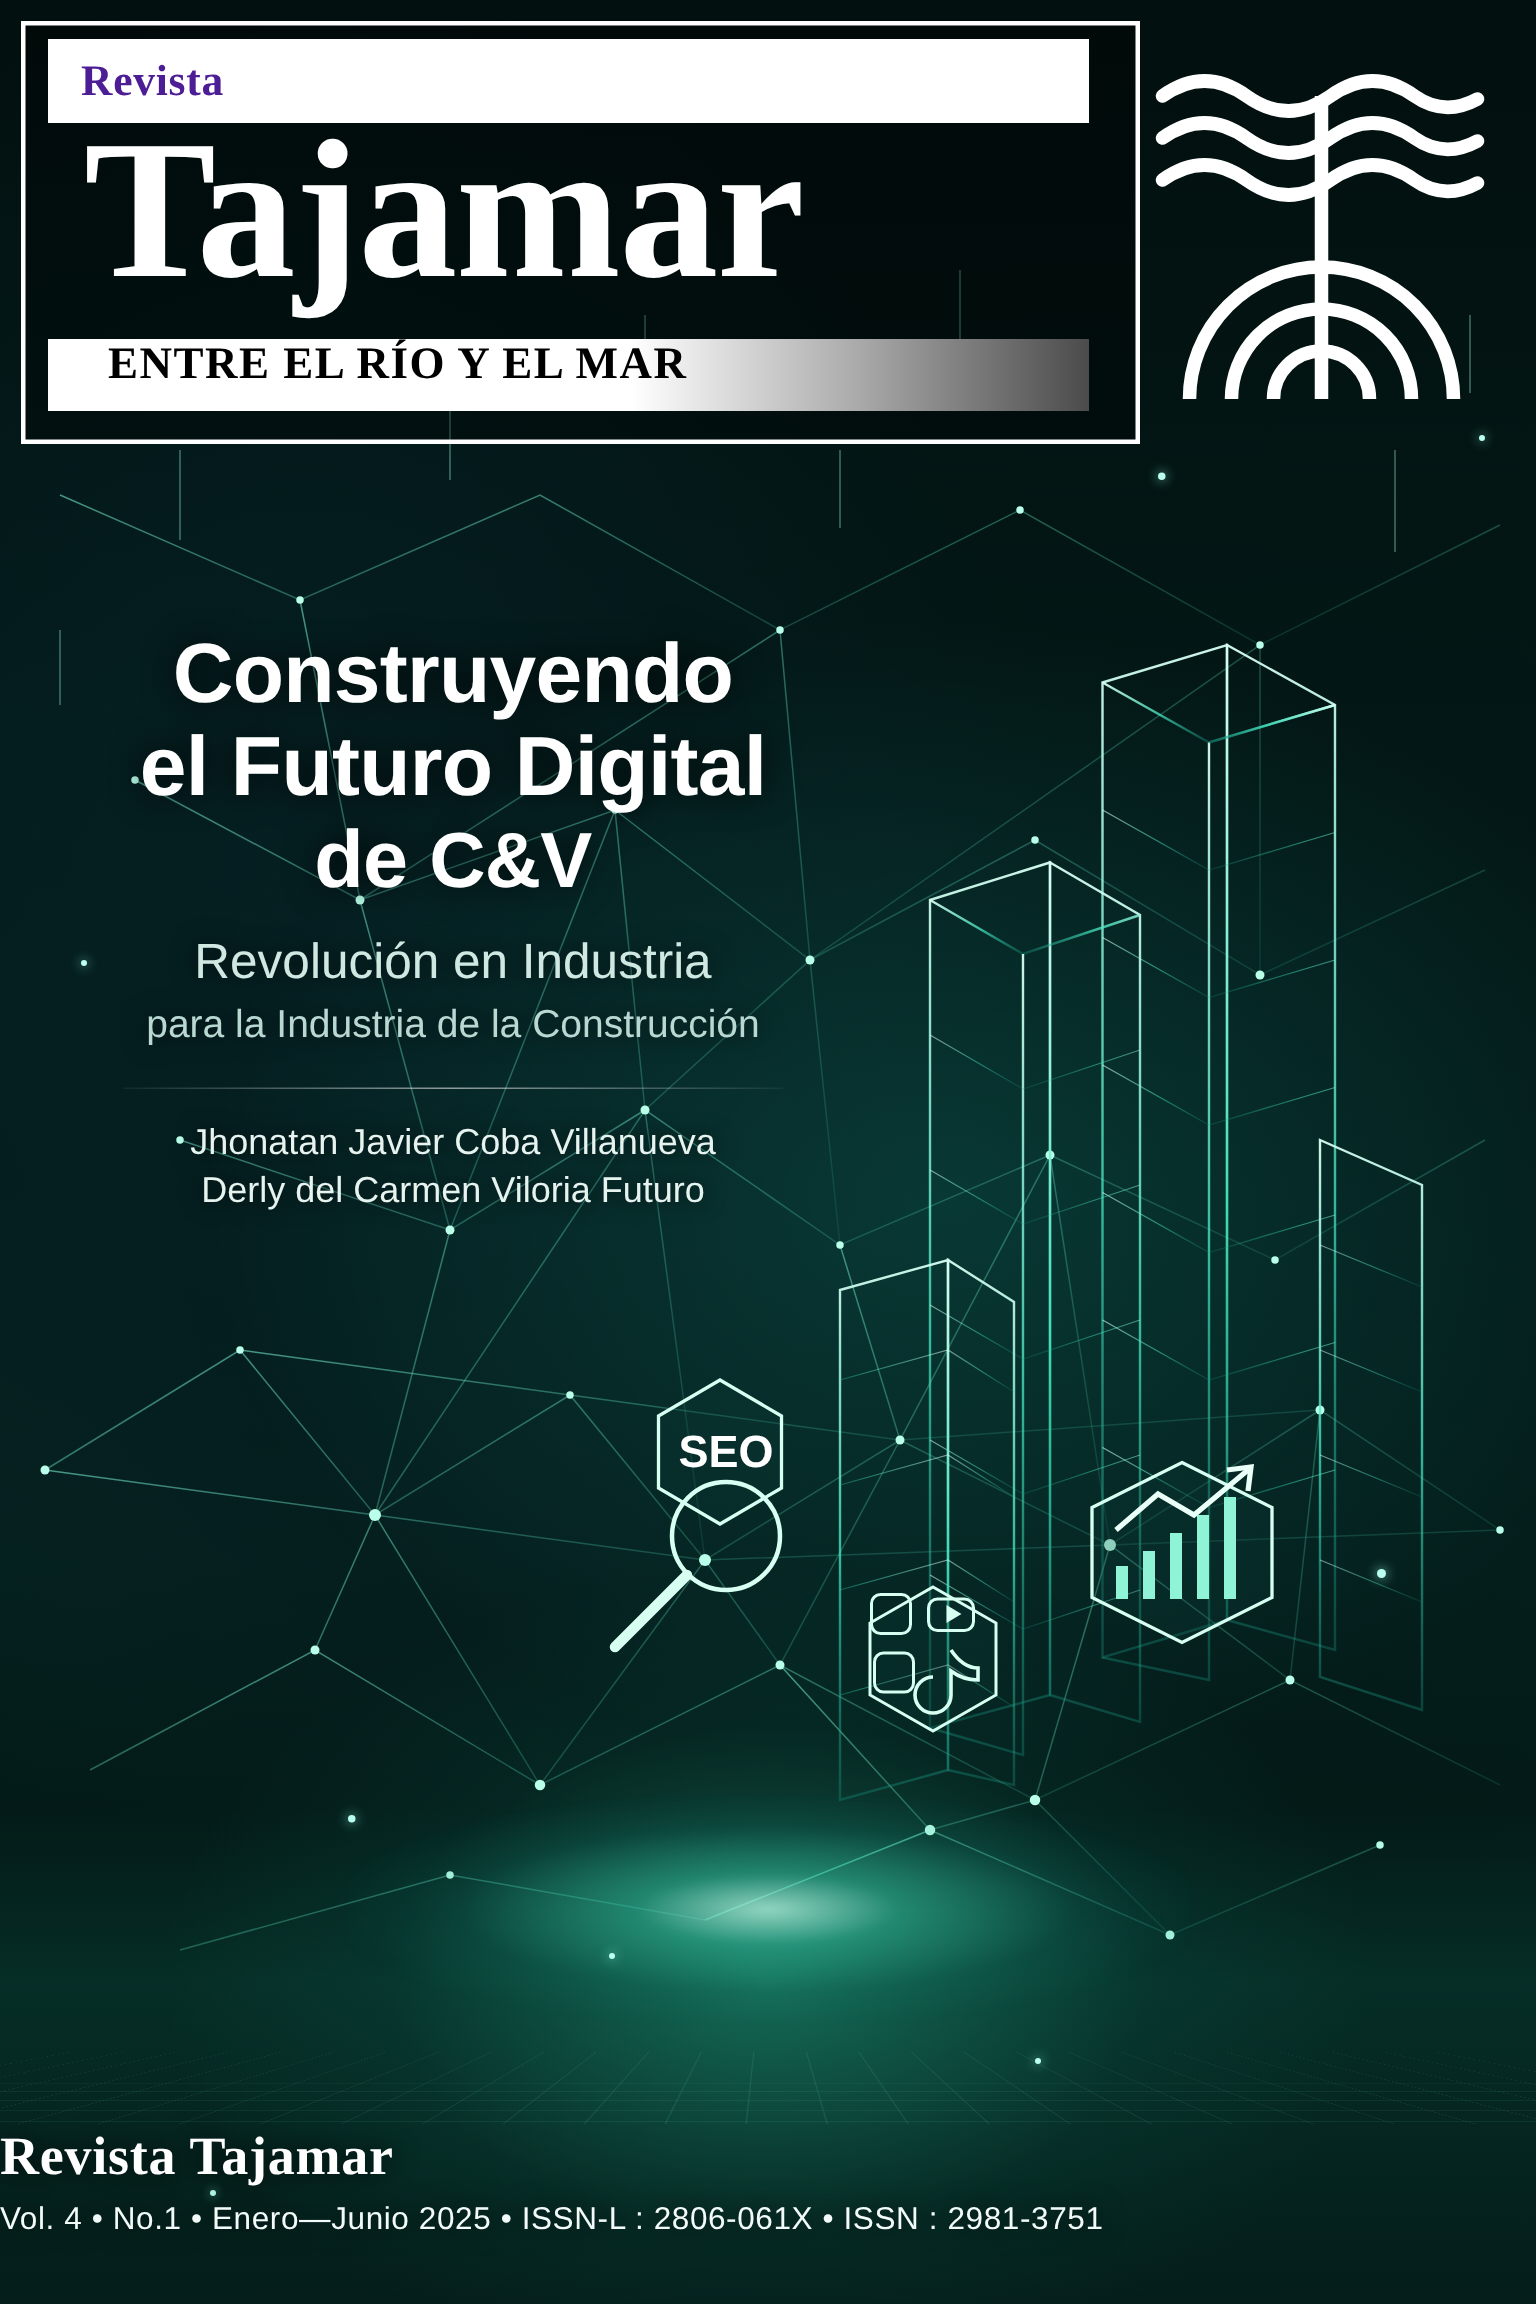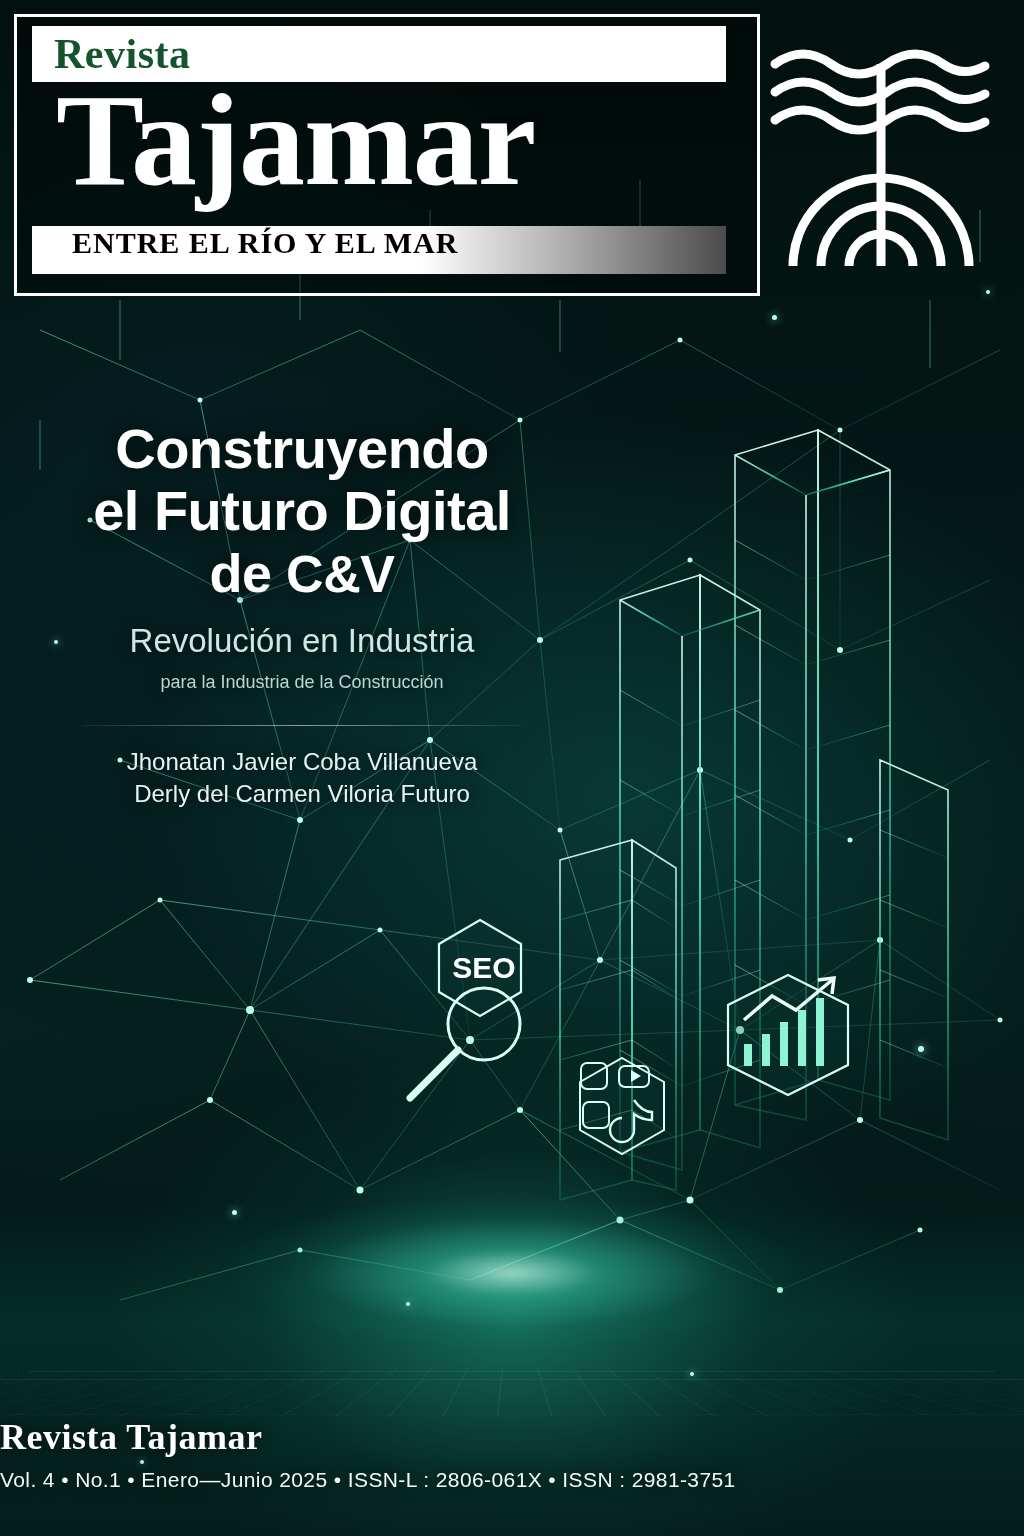--- a/index.html
+++ b/index.html
@@ -93,22 +93,22 @@
     height: 56px;
     background: #ffffff;
     display: flex;
     align-items: center;
     padding-left: 22px;
     box-sizing: border-box;
   }
   .mast-revista span {
     font-family: "Liberation Serif", serif;
     font-weight: bold;
-    font-size: 42px;
-    color: #14532d;
+    font-size: 29px;
+    color: #4c1d95;
     letter-spacing: 0.5px;
   }
   .mast-title {
     position: absolute;
     left: 26px;
     top: 56px;
     font-family: "Liberation Serif", serif;
     font-weight: bold;
     font-size: 132px;
     line-height: 140px;
@@ -165,21 +165,21 @@
   .sub1 {
     margin-top: 16px;
     font-size: 33px;
     color: #cfe9e2;
     font-weight: 400;
     line-height: 40px;
     text-shadow: 0 0 16px rgba(0,0,0,0.75);
   }
   .sub2 {
     margin-top: 4px;
-    font-size: 18px;
+    font-size: 26px;
     color: #b9d8d2;
     font-weight: 400;
     line-height: 34px;
     text-shadow: 0 0 16px rgba(0,0,0,0.75);
   }
   .divider {
     margin: 26px auto 0 auto;
     width: 440px;
     height: 1px;
     background: linear-gradient(90deg, rgba(255,255,255,0.05), rgba(255,255,255,0.55), rgba(255,255,255,0.05));

